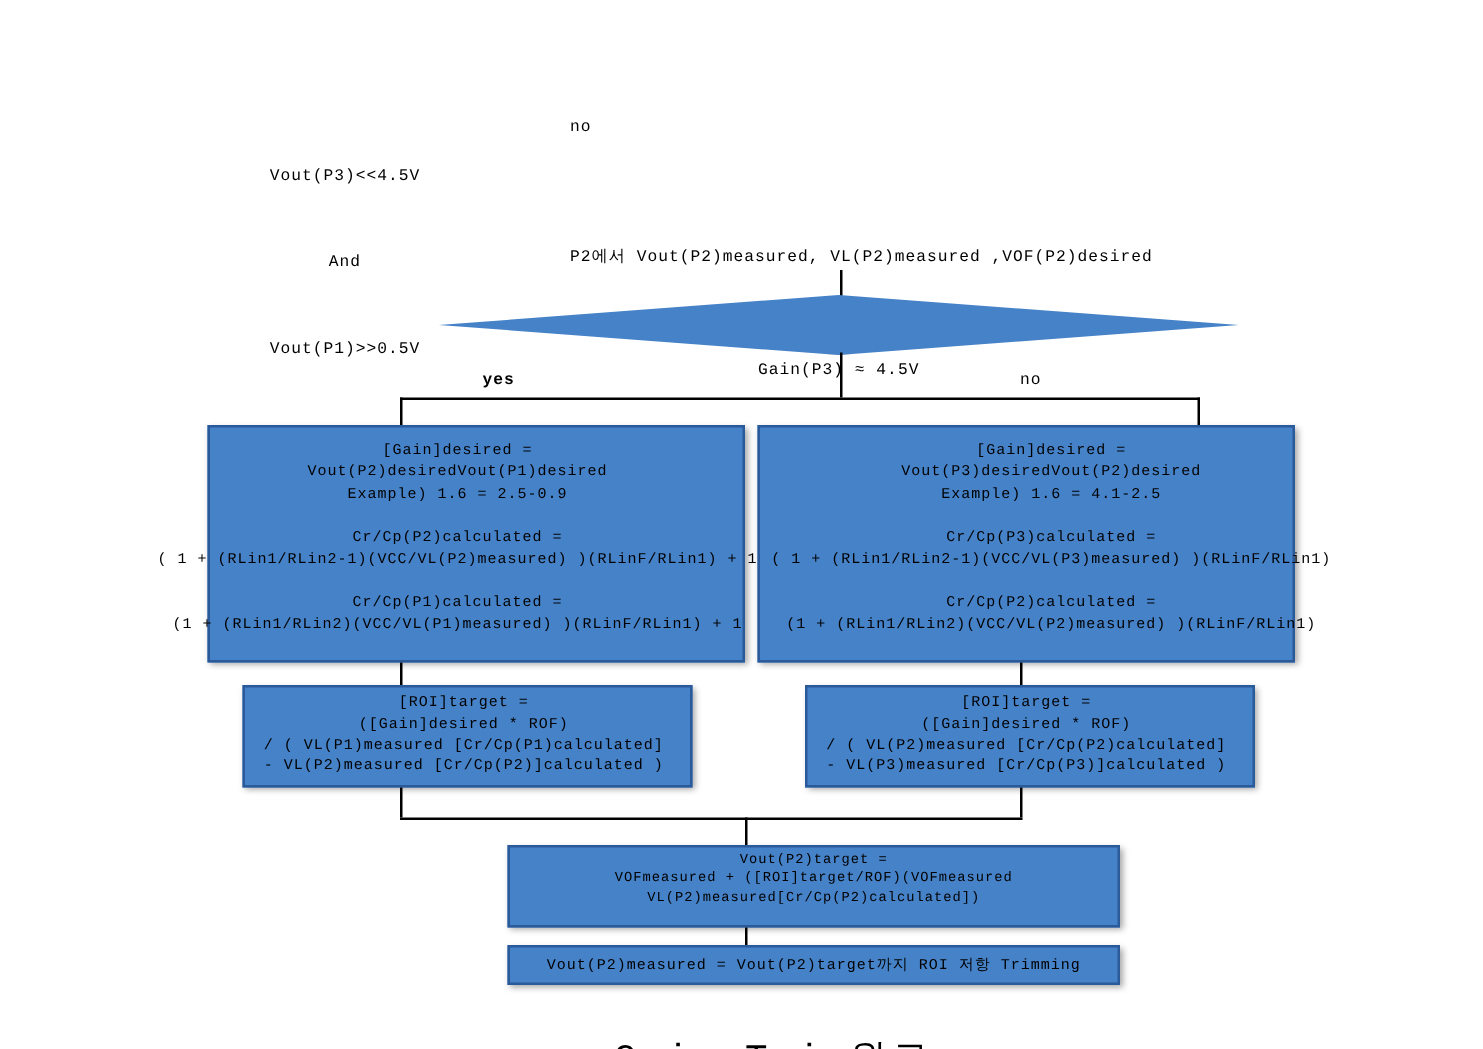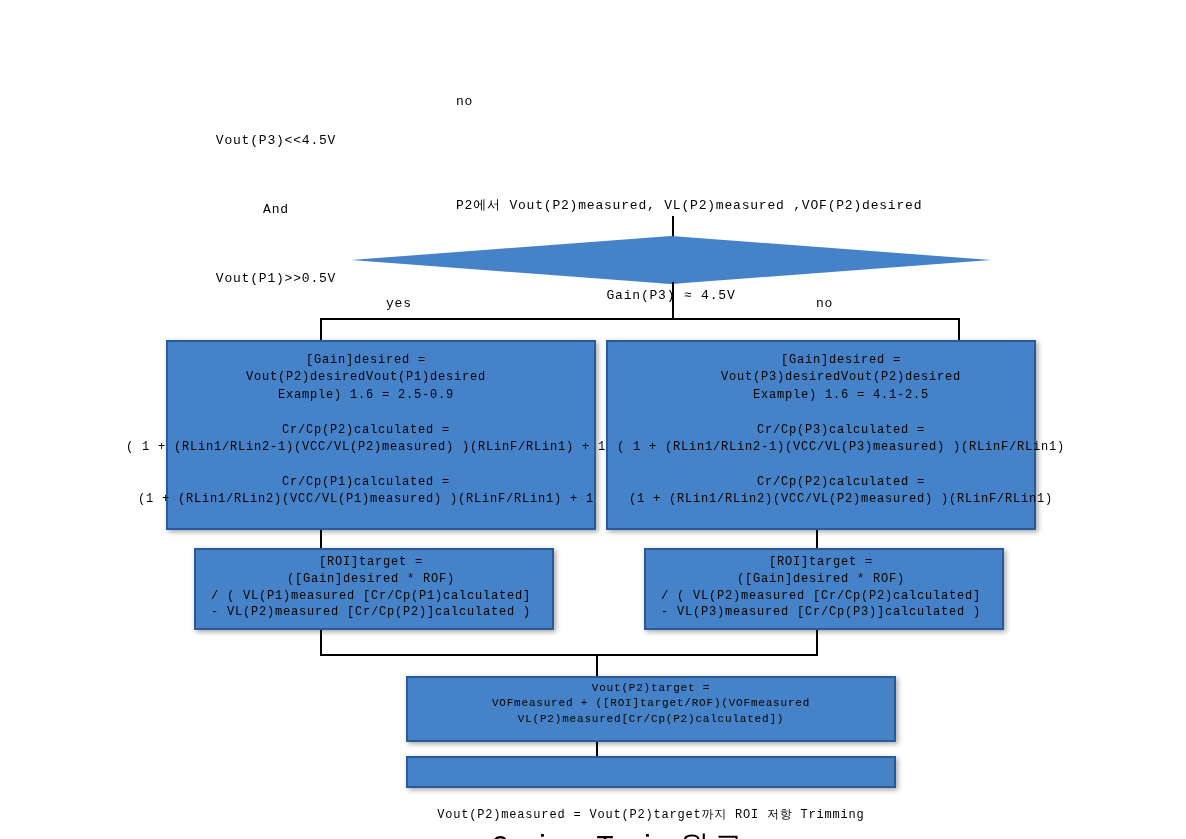--- a/index.html
+++ b/index.html
@@ -65,21 +65,21 @@
 <div class="overlay-text" style="left:420px; top:160px;">P2에서 Vout(P2)measured, VL(P2)measured ,VOF(P2)desired</div>
 
 <div class="vline" style="left:636px; top:180px; height:25px;"></div>
 
 <div class="decision" style="left:315px; top:200px; width:640px; height:48px;"></div>
 <div class="overlay-text center-text" style="left:520px; top:210px; width:230px;">
   <div>Gain(P3) ≈ 4.5V</div>
   <div>?</div>
 </div>
 
-<div class="overlay-text label-small" style="left:350px; top:260px;">yes</div>
+<div class="overlay-text label-small" style="left:350px; top:260px;font-weight:bold;">yes</div>
 <div class="overlay-text label-small" style="left:780px; top:260px;">no</div>
 
 <div class="vline" style="left:636px; top:246px; height:36px;"></div>
 <div class="hline" style="left:284px; top:282px; width:640px;"></div>
 <div class="vline" style="left:284px; top:282px; height:22px;"></div>
 <div class="vline" style="left:922px; top:282px; height:22px;"></div>
 
 <div class="box" style="left:130px; top:304px; width:430px; height:190px;"></div>
 <div class="overlay-text center-text" style="left:80px; top:316px; width:500px; font-size:12px; line-height:1.45;">[Gain]desired =
 Vout(P2)desiredVout(P1)desired
@@ -123,15 +123,15 @@
 <div class="vline" style="left:560px; top:618px; height:22px;"></div>
 
 <div class="box" style="left:370px; top:640px; width:490px; height:66px;"></div>
 <div class="overlay-text center-text" style="left:360px; top:645px; width:510px; font-size:11px; line-height:1.4;text-align:center;">Vout(P2)target =
 VOFmeasured + ([ROI]target/ROF)(VOFmeasured
 VL(P2)measured[Cr/Cp(P2)calculated])</div>
 
 <div class="vline" style="left:560px; top:706px; height:14px;"></div>
 
 <div class="box" style="left:370px; top:720px; width:490px; height:32px;"></div>
-<div class="overlay-text center-text" style="left:360px; top:770px; width:510px; font-size:12px;">Vout(P2)measured = Vout(P2)target까지 ROI 저항 Trimming</div>
+<div class="overlay-text center-text" style="left:360px; top:727px; width:510px; font-size:12px;">Vout(P2)measured = Vout(P2)target까지 ROI 저항 Trimming</div>
 
 <div class="big-title" style="left:455px; top:790px;">Gain Trim완료</div>
 
 </body></html>

